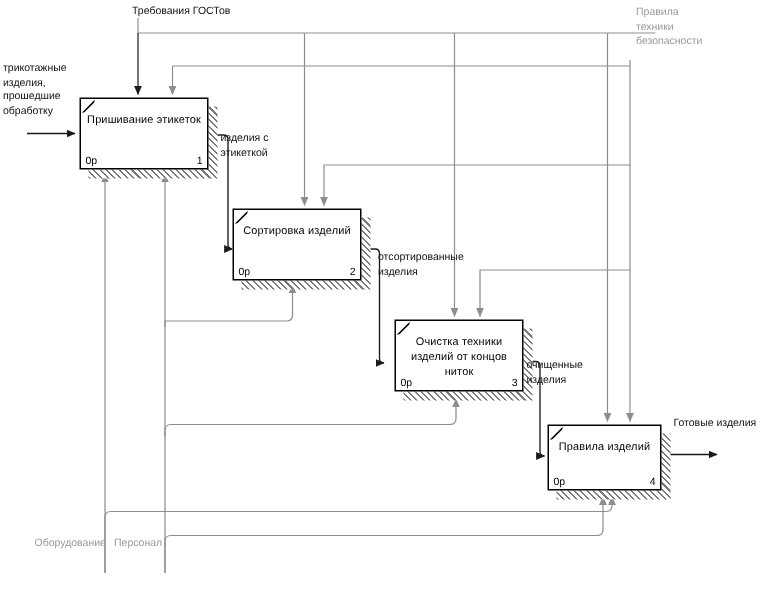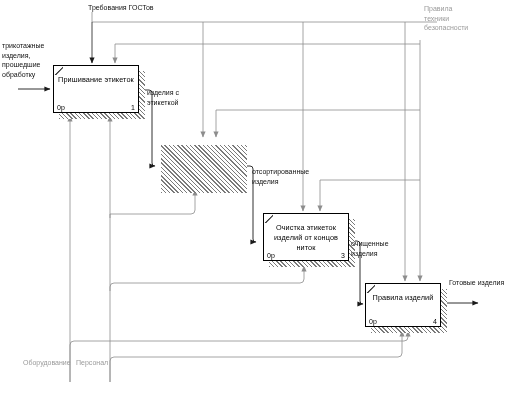--- a/index.html
+++ b/index.html
@@ -80,25 +80,31 @@
 
   <div class="act-shadow" style="left:59px;top:71px;width:86px;height:48px;"></div>
   <div class="act-box" style="left:53px;top:65px;width:86px;height:48px;padding-left:20px;">
     <span class="corner"></span>
     <div class="act-title">Пришивание этикеток</div>
     <div class="act-cost">0р</div>
     <div class="act-num">1</div>
   </div>
 
   <div class="act-shadow" style="left:161px;top:145px;width:86px;height:48px;"></div>
+  <div class="act-box" style="left:155px;top:139px;width:86px;height:48px;">
+    <span class="corner"></span>
+    <div class="act-title">Сортировка изделий</div>
+    <div class="act-cost">0р</div>
+    <div class="act-num">2</div>
+  </div>
 
   <div class="act-shadow" style="left:269px;top:219px;width:86px;height:48px;"></div>
   <div class="act-box" style="left:263px;top:213px;width:86px;height:48px;">
     <span class="corner"></span>
-    <div class="act-title">Очистка этикеток изделий
+    <div class="act-title">Очистка техники изделий
 от концов ниток</div>
     <div class="act-cost">0р</div>
     <div class="act-num">3</div>
   </div>
 
   <div class="act-shadow" style="left:371px;top:289px;width:76px;height:44px;"></div>
   <div class="act-box" style="left:365px;top:283px;width:76px;height:44px;">
     <span class="corner"></span>
     <div class="act-title">Правила изделий</div>
     <div class="act-cost">0р</div>

